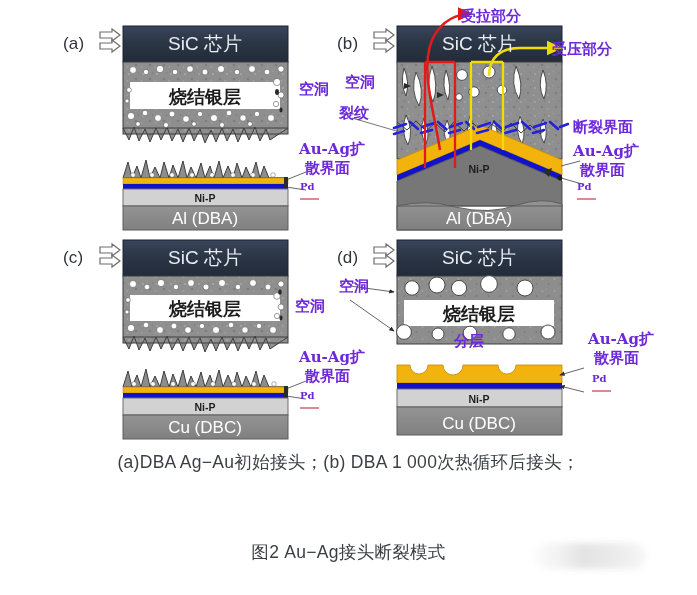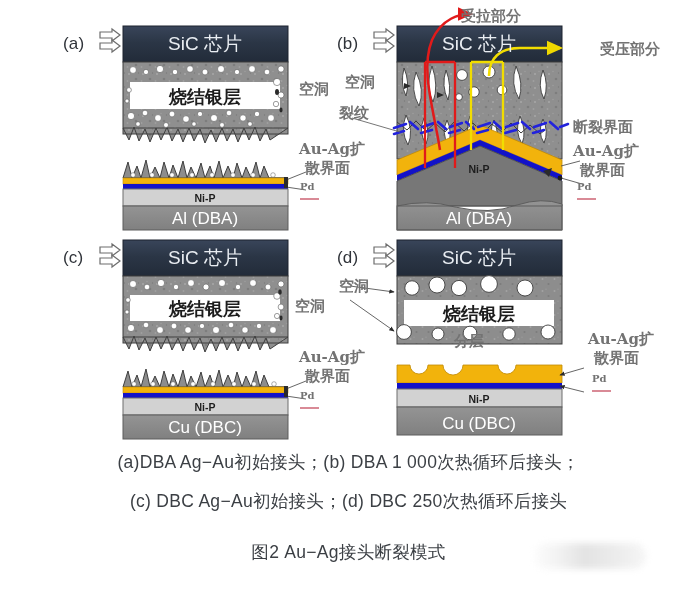--- a/index.html
+++ b/index.html
@@ -13,21 +13,21 @@
   #figure{position:absolute;left:0;top:0;width:697px;height:595px;}
   .panel-letter{
     position:absolute;
     font-family:"Liberation Sans",sans-serif;
     font-size:17px;color:#30343a;letter-spacing:.2px;
   }
   .cn-label{
     position:absolute;
     font-family:"DejaVu Serif","Liberation Serif",serif;
     font-weight:bold;
-    color:#737373;
+    color:#6d28d9;
     font-size:15px;
     line-height:1.22;
     white-space:nowrap;
   }
   .cn-label.pd{font-size:10px;}
   .pd-underline{
     position:absolute;
     height:2px;background:#d98a96;
   }
   .caption{
@@ -384,21 +384,21 @@
   <div class="panel-letter" style="left:63px;top:248px;">(c)</div>
   <div class="panel-letter" style="left:337px;top:248px;">(d)</div>
 
   <div class="cn-label" style="left:299px;top:80px;">空洞</div>
   <div class="cn-label" style="left:299px;top:140px;">Au-Ag扩</div>
   <div class="cn-label" style="left:305px;top:159px;">散界面</div>
   <div class="cn-label pd" style="left:300px;top:181px;">Pd</div>
   <div class="pd-underline" style="left:300px;top:198px;width:19px;"></div>
 
   <div class="cn-label" style="left:461px;top:7px;">受拉部分</div>
-  <div class="cn-label" style="left:600px;top:40px;">受压部分</div>
+  <div class="cn-label" style="left:552px;top:40px;">受压部分</div>
   <div class="cn-label" style="left:345px;top:73px;">空洞</div>
   <div class="cn-label" style="left:339px;top:104px;">裂纹</div>
   <div class="cn-label" style="left:573px;top:118px;">断裂界面</div>
   <div class="cn-label" style="left:573px;top:142px;">Au-Ag扩</div>
   <div class="cn-label" style="left:580px;top:161px;">散界面</div>
   <div class="cn-label pd" style="left:577px;top:181px;">Pd</div>
   <div class="pd-underline" style="left:577px;top:198px;width:19px;"></div>
 
   <div class="cn-label" style="left:295px;top:297px;">空洞</div>
   <div class="cn-label" style="left:299px;top:348px;">Au-Ag扩</div>
@@ -407,17 +407,16 @@
   <div class="pd-underline" style="left:300px;top:407px;width:19px;"></div>
 
   <div class="cn-label" style="left:339px;top:277px;">空洞</div>
   <div class="cn-label" style="left:454px;top:332px;">分层</div>
   <div class="cn-label" style="left:588px;top:330px;">Au-Ag扩</div>
   <div class="cn-label" style="left:594px;top:349px;">散界面</div>
   <div class="cn-label pd" style="left:592px;top:373px;">Pd</div>
   <div class="pd-underline" style="left:592px;top:390px;width:19px;"></div>
 
   <div class="caption" style="top:450px;">(a)DBA Ag−Au初始接头；(b) DBA 1 000次热循环后接头；</div>
-  <div class="caption" style="top:489px;">(c) DBC Ag−Au初始接头；(d) DBC 250次热循环后接头</div>
   <div class="caption" style="top:540px;">图2  Au−Ag接头断裂模式</div>
 
   <div class="watermark" style="left:534px;top:543px;width:112px;height:26px;"></div>
 </div>
 
 </body></html>

